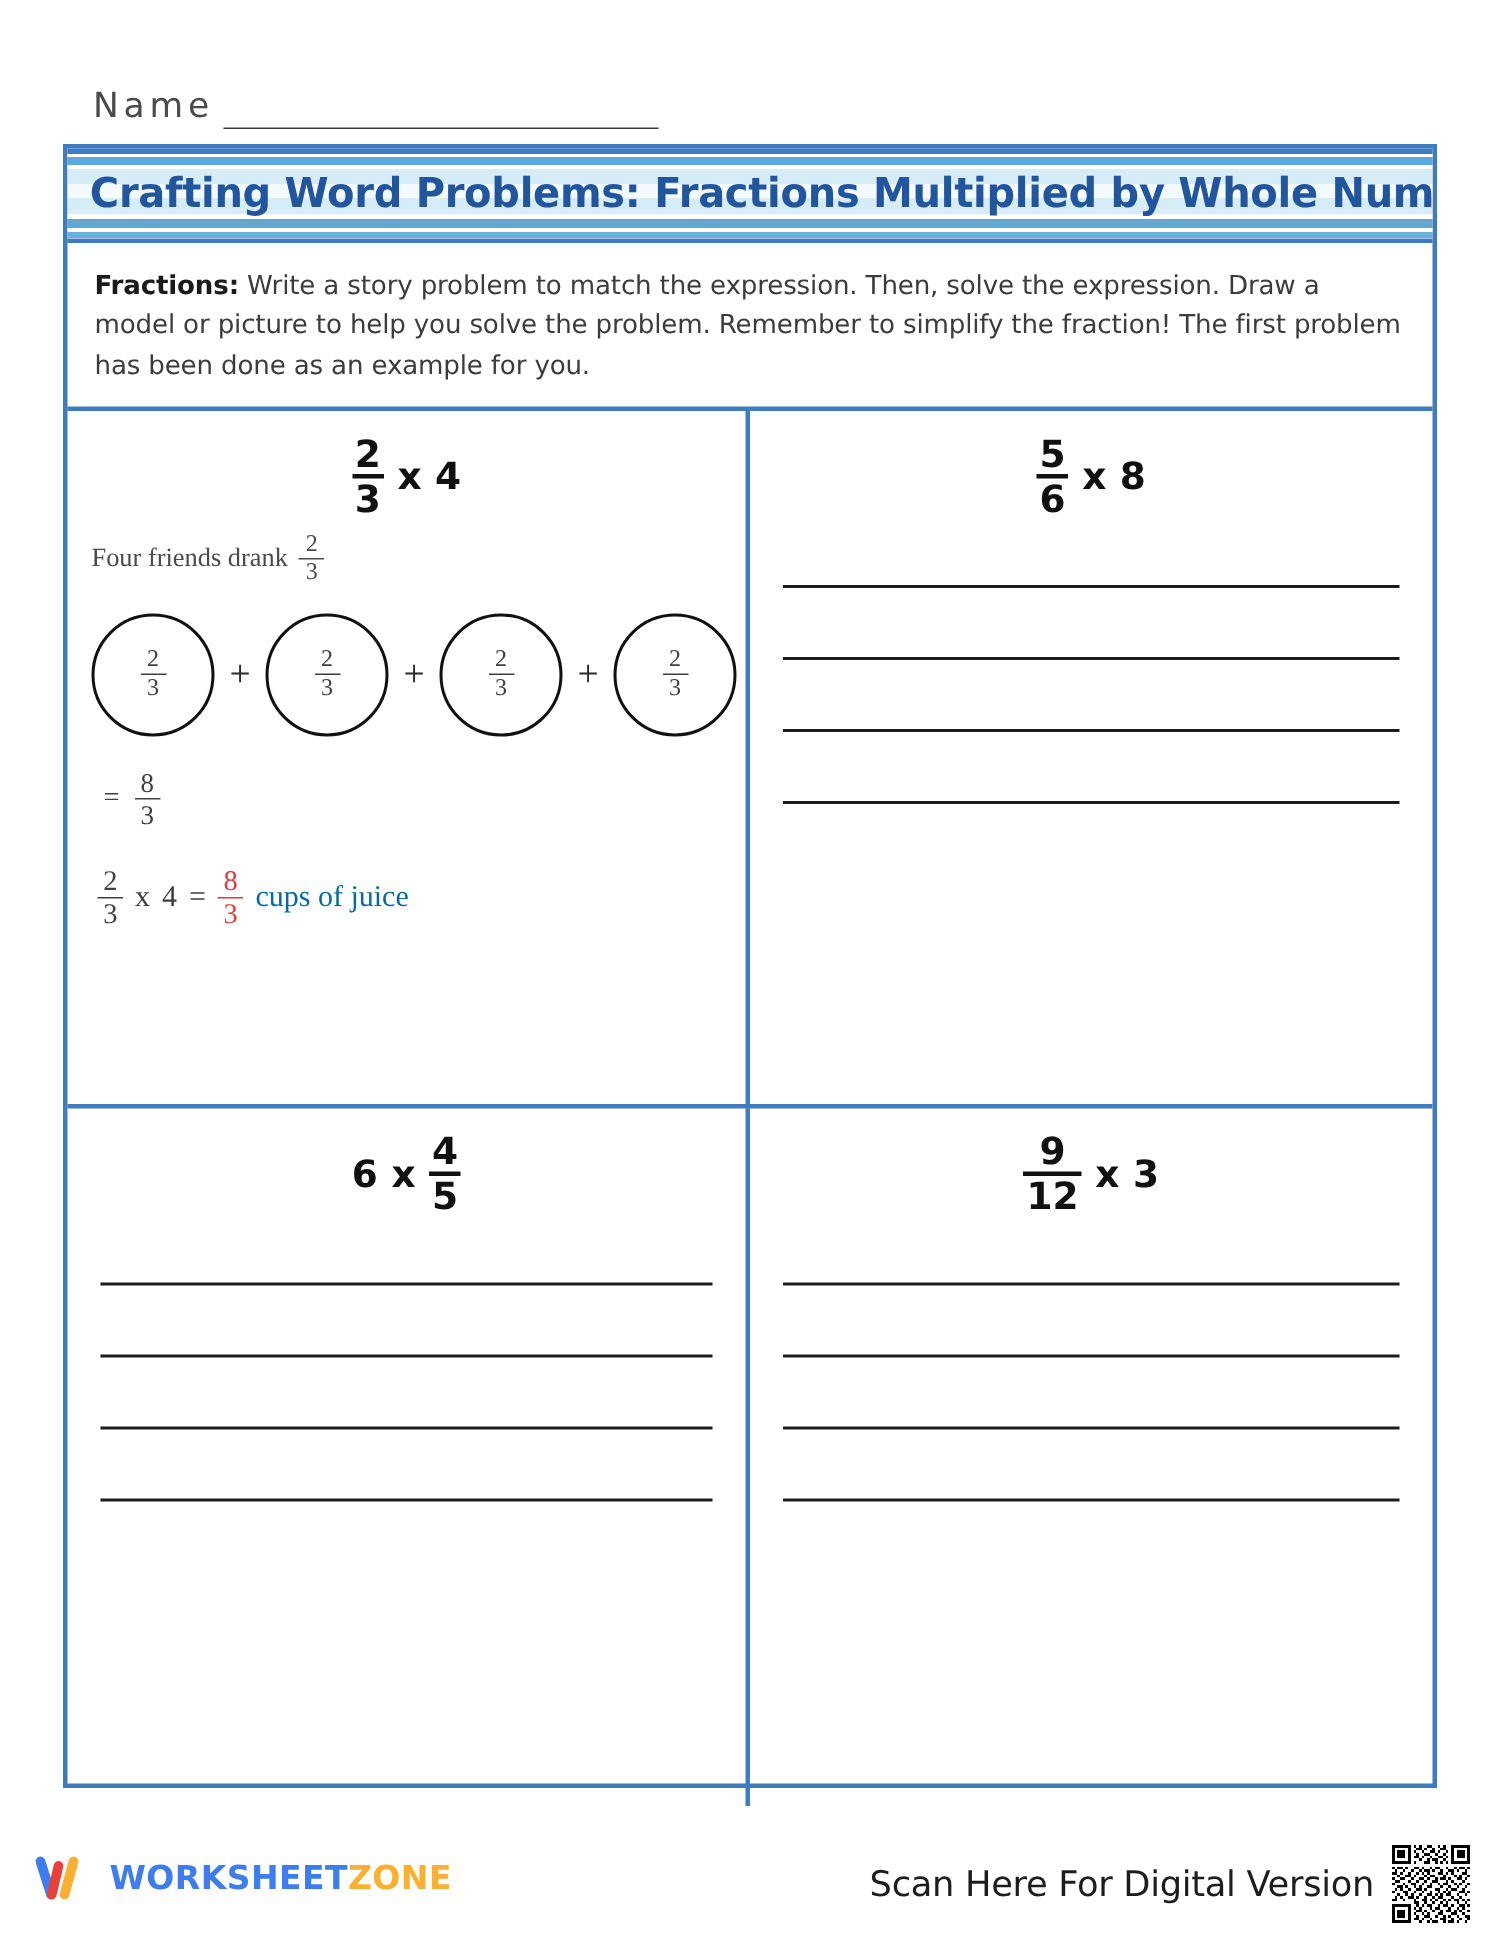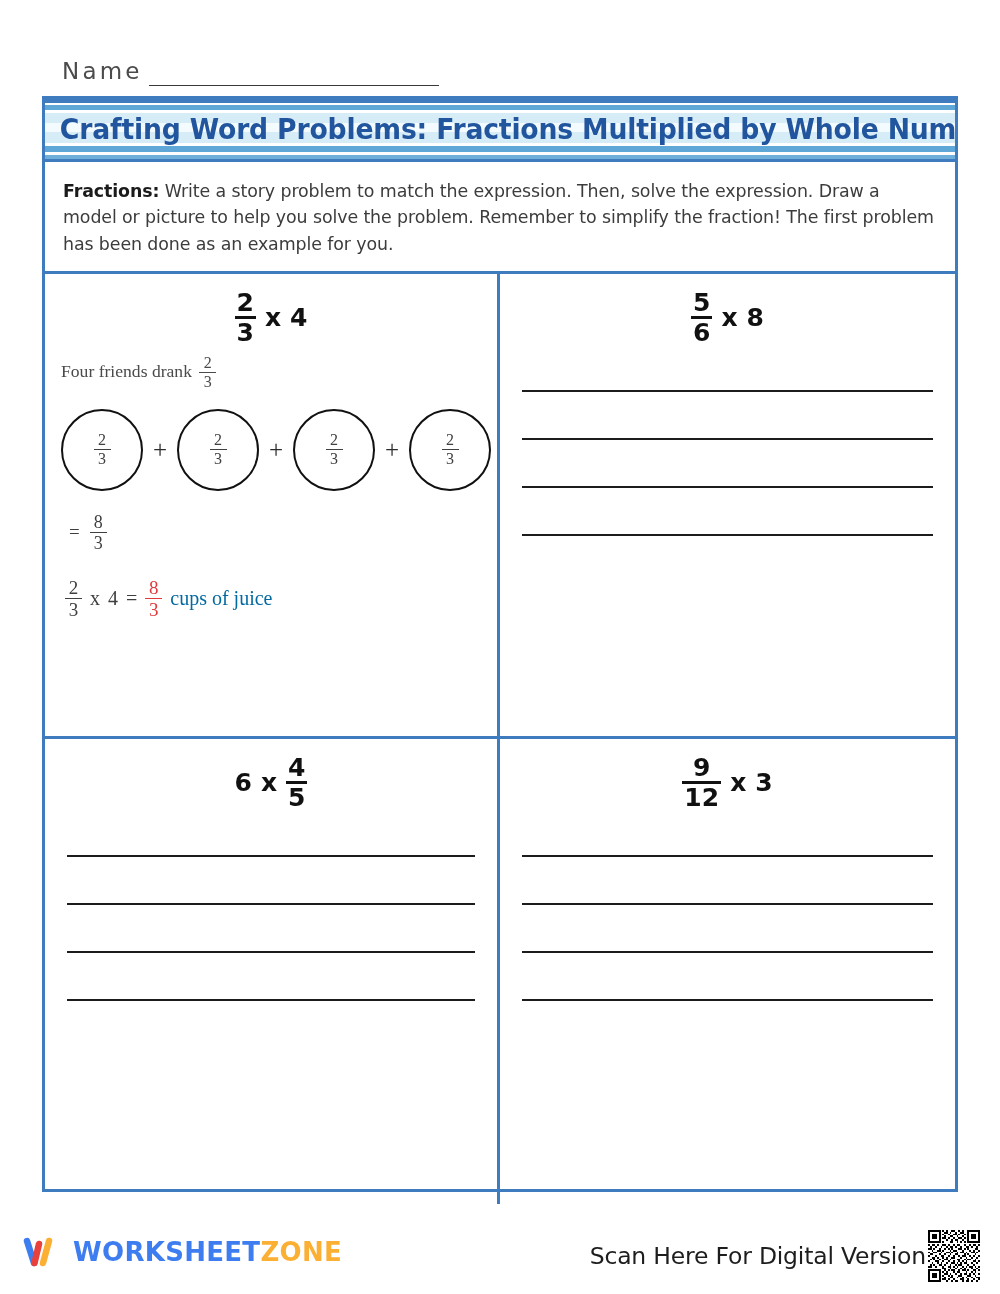--- a/index.html
+++ b/index.html
@@ -265,33 +265,34 @@
     left: 22px;
     top: 10px;
     display: flex;
     align-items: center;
     gap: 11px;
   }
   .brand-mark { width: 40px; height: 40px; flex: none; }
   .brand-name {
     font-family: "DejaVu Sans", sans-serif;
     font-weight: bold;
-    font-size: 26px;
+    font-size: 22px;
     letter-spacing: 0.3px;
     white-space: nowrap;
   }
   .brand-name .w1 { color: #3d7df0; }
   .brand-name .w2 { color: #fbb034; }
 
   .scan-wrap {
     position: absolute;
     right: 18px;
     top: 6px;
     display: flex;
     align-items: center;
+    gap: 10px;
   }
   .scan-text {
     font-family: "DejaVu Sans", sans-serif;
     font-size: 23.5px;
     color: #1d1d1d;
     white-space: nowrap;
     letter-spacing: -0.2px;
   }
   .qr {
     width: 56px; height: 56px;

